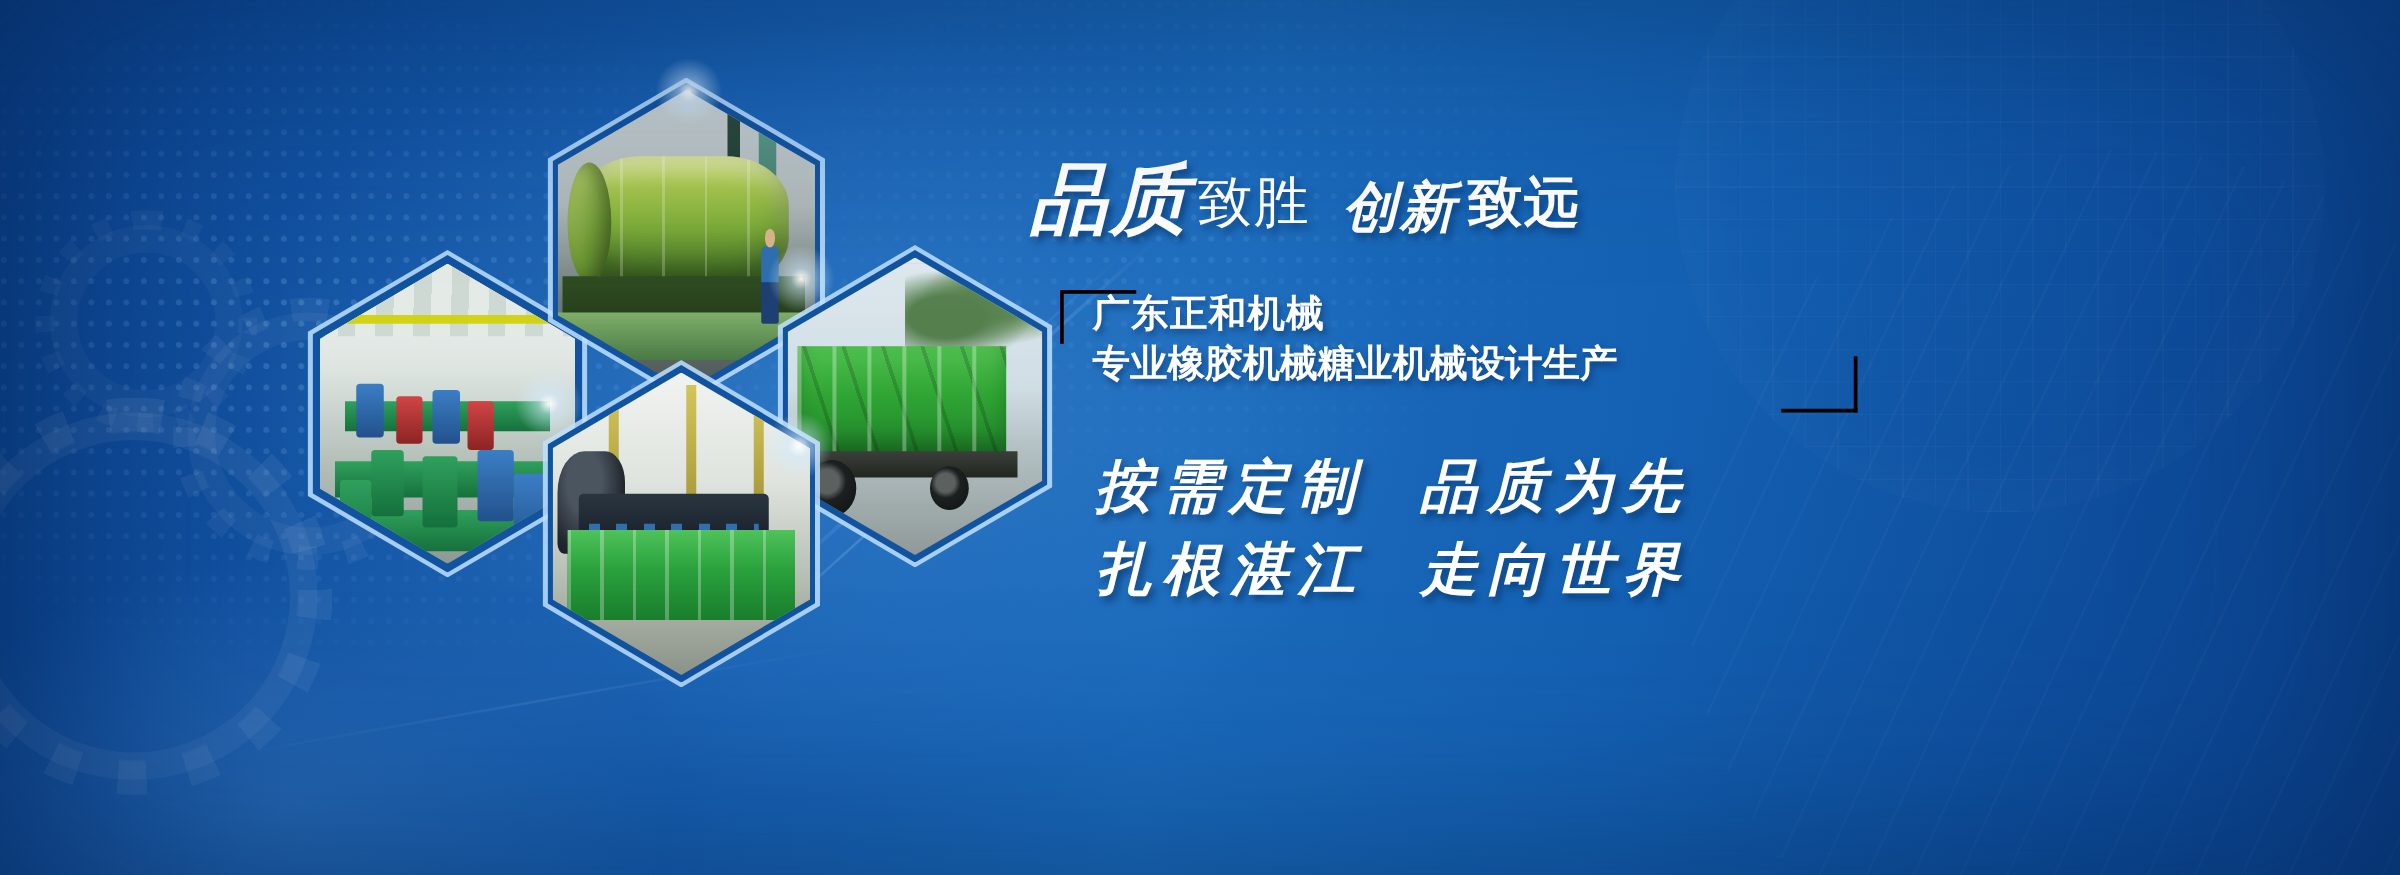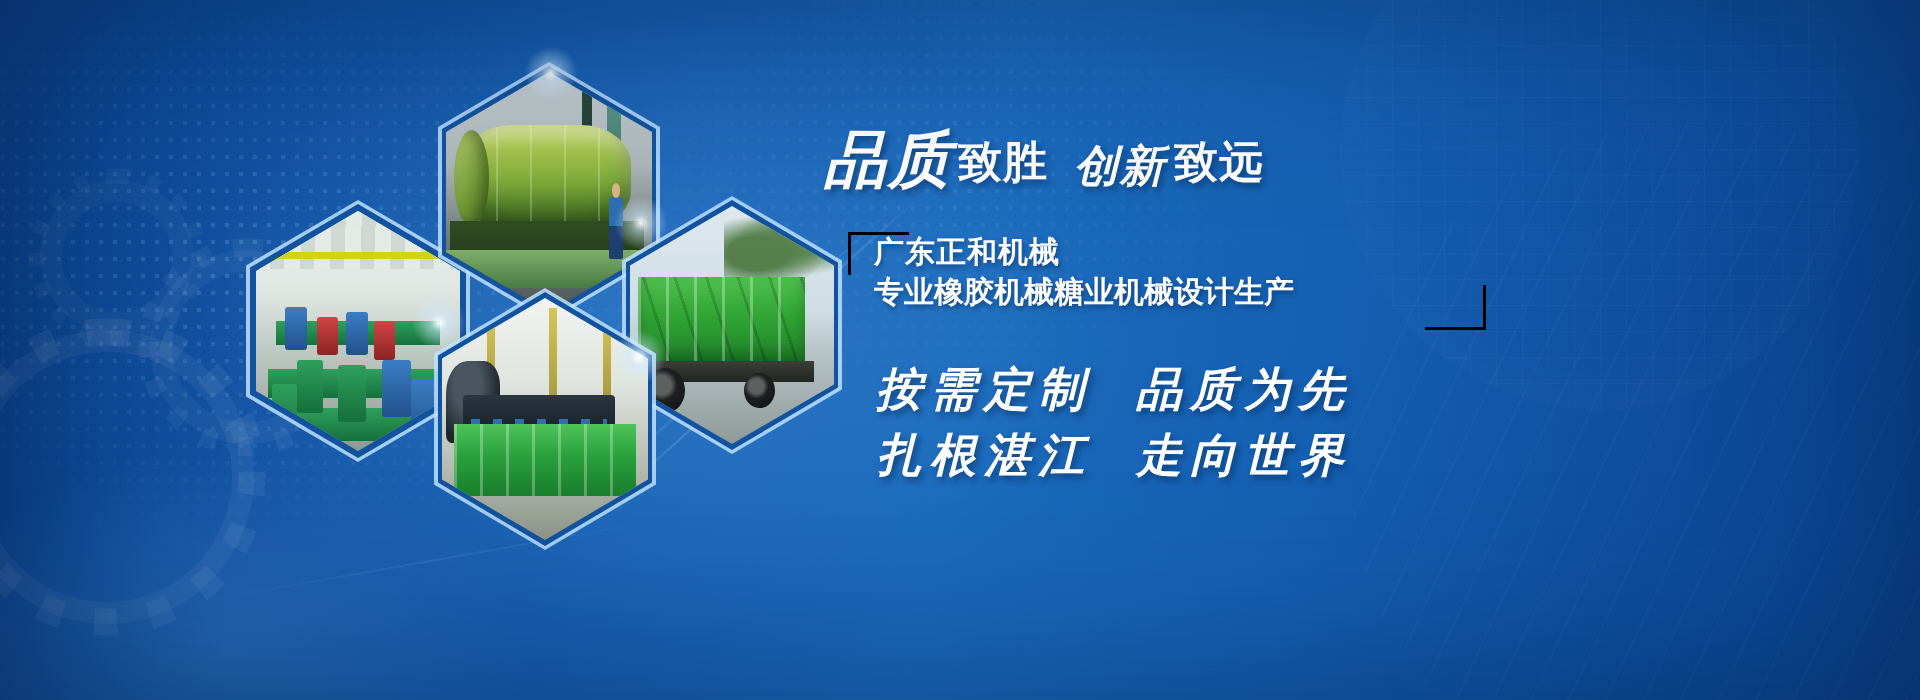--- a/index.html
+++ b/index.html
@@ -172,21 +172,21 @@
     background:radial-gradient(ellipse at 40% 30%, #4b5560 0 30%, #20262d 70%, #151a1f 100%);}
 
   
   #headline{
     position:absolute;left:824px;top:118px;width:560px;height:92px;
     color:#ffffff;white-space:nowrap;
     text-shadow:3px 4px 6px rgba(3,36,78,0.55);
   }
   .cal{font-family:"DejaVu Serif","Liberation Serif",serif;font-weight:700;font-style:italic;}
   #hl-1{font-size:62px;letter-spacing:2px;vertical-align:-4px;}
-  #hl-2{font-size:44px;letter-spacing:1px;margin-left:6px;font-family:"Liberation Serif","DejaVu Serif",serif;font-weight:700;}
+  #hl-2{font-size:44px;letter-spacing:1px;margin-left:6px;font-family:"Liberation Serif","DejaVu Serif",serif;font-weight:400;}
   #hl-3{font-size:44px;letter-spacing:2px;margin-left:26px;vertical-align:-4px;}
   #hl-4{font-size:44px;letter-spacing:1px;margin-left:8px;font-family:"Liberation Serif","DejaVu Serif",serif;font-weight:700;}
 
   #subtitle-block{position:absolute;left:848px;top:232px;width:470px;height:92px;}
   .corner{position:absolute;border-color:rgba(222,238,255,0.92);}
   #corner-tl{left:0;top:0;width:58px;height:40px;border-left:3px solid;border-top:3px solid;}
   #corner-br{right:-168px;bottom:-6px;width:58px;height:42px;border-right:3px solid;border-bottom:3px solid;}
   .sub-line{
     color:#ffffff;font-weight:700;font-size:30px;line-height:40px;white-space:nowrap;
     text-shadow:2px 3px 5px rgba(3,36,78,0.5);font-family:"Liberation Sans","DejaVu Sans",sans-serif;

